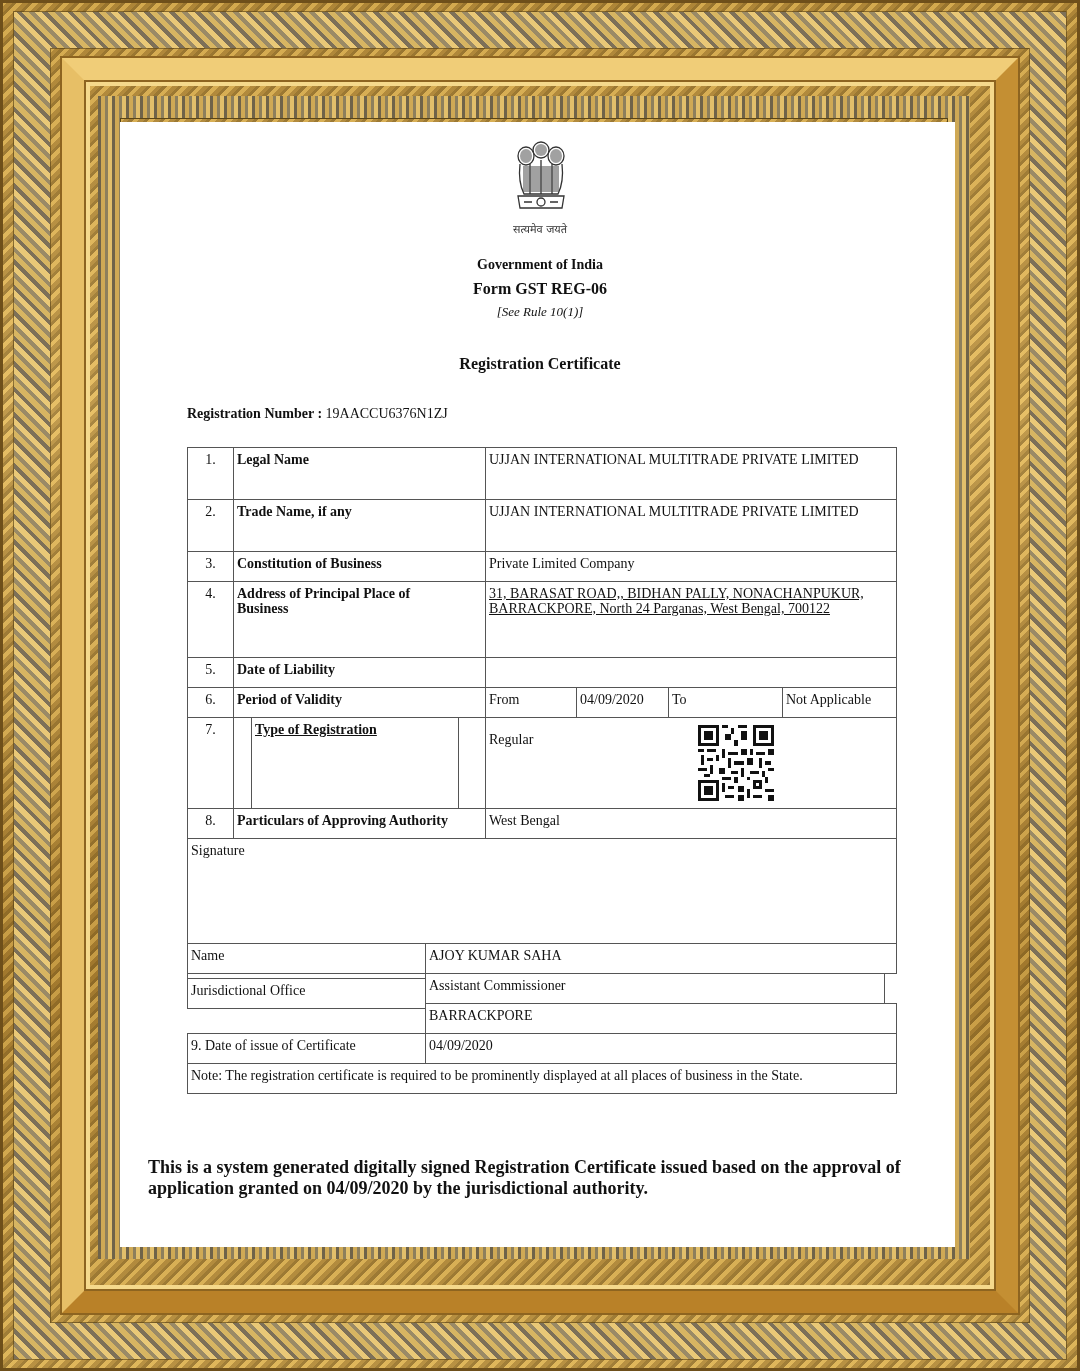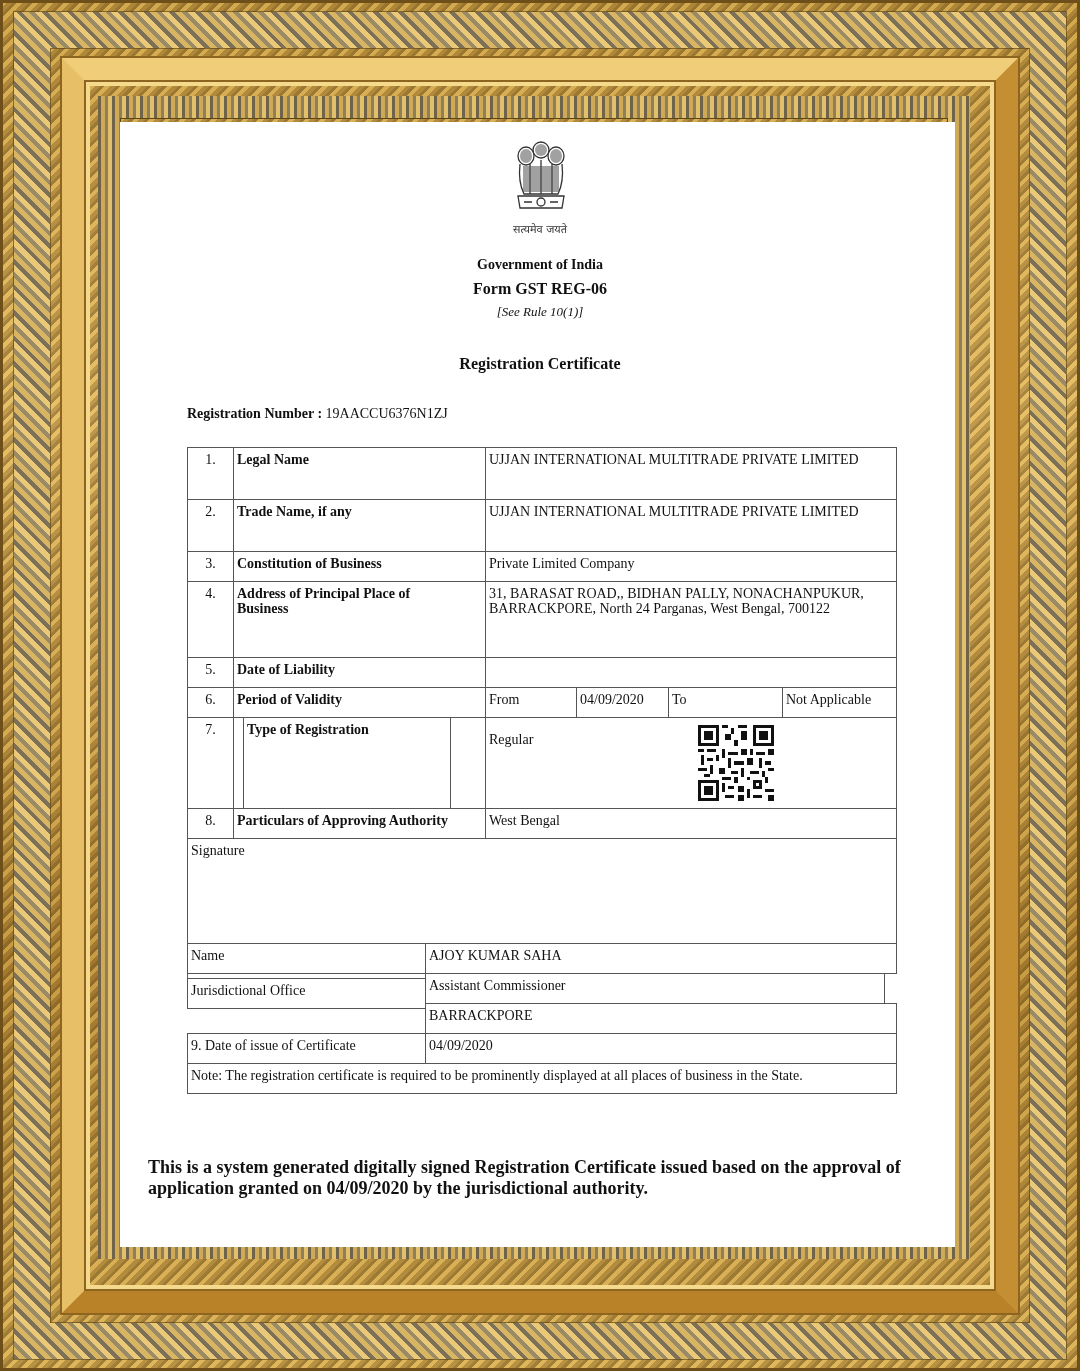--- a/index.html
+++ b/index.html
@@ -116,35 +116,35 @@
 <div class="cell num" style="left:187px;top:499px;width:47px;height:53px;">2.</div>
 <div class="cell lbl" style="left:233px;top:499px;width:253px;height:53px;">Trade Name, if any</div>
 <div class="cell" style="left:485px;top:499px;width:412px;height:53px;">UJJAN INTERNATIONAL MULTITRADE PRIVATE LIMITED</div>
 
 <div class="cell num" style="left:187px;top:551px;width:47px;height:31px;">3.</div>
 <div class="cell lbl" style="left:233px;top:551px;width:253px;height:31px;">Constitution of Business</div>
 <div class="cell" style="left:485px;top:551px;width:412px;height:31px;">Private Limited Company</div>
 
 <div class="cell num" style="left:187px;top:581px;width:47px;height:77px;">4.</div>
 <div class="cell lbl" style="left:233px;top:581px;width:253px;height:77px;padding-right:31px;">Address of Principal Place of Business</div>
-<div class="cell" style="left:485px;top:581px;width:412px;height:77px;padding-right:20px;">31, BARASAT ROAD,, BIDHAN PALLY, NONACHANPUKUR, BARRACKPORE, North 24 Parganas, West Bengal, 700122</div>
+<div class="cell" style="left:485px;top:581px;width:412px;height:77px;padding-right:20px;text-decoration:underline;">31, BARASAT ROAD,, BIDHAN PALLY, NONACHANPUKUR, BARRACKPORE, North 24 Parganas, West Bengal, 700122</div>
 
 <div class="cell num" style="left:187px;top:657px;width:47px;height:31px;">5.</div>
 <div class="cell lbl" style="left:233px;top:657px;width:253px;height:31px;">Date of Liability</div>
 <div class="cell" style="left:485px;top:657px;width:412px;height:31px;"></div>
 
 <div class="cell num" style="left:187px;top:687px;width:47px;height:31px;">6.</div>
 <div class="cell lbl" style="left:233px;top:687px;width:253px;height:31px;">Period of Validity</div>
 <div class="cell" style="left:485px;top:687px;width:92px;height:31px;">From</div>
 <div class="cell" style="left:576px;top:687px;width:93px;height:31px;">04/09/2020</div>
 <div class="cell" style="left:668px;top:687px;width:115px;height:31px;">To</div>
 <div class="cell" style="left:782px;top:687px;width:115px;height:31px;">Not Applicable</div>
 
 <div class="cell num" style="left:187px;top:717px;width:47px;height:92px;">7.</div>
-<div class="cell lbl" style="left:243px;top:717px;width:208px;height:92px;">Type of Registration</div>
+<div class="cell lbl" style="left:251px;top:717px;width:208px;height:92px;text-decoration:underline;">Type of Registration</div>
 <div class="cell" style="left:485px;top:717px;width:412px;height:92px;padding-top:14px;">Regular</div>
 <svg class="qr" viewBox="0 0 25 25" shape-rendering="crispEdges">
   <rect width="25" height="25" fill="#fff"></rect>
   <g fill="#111">
     <rect x="0" y="0" width="7" height="7"></rect>
       <rect x="1" y="1" width="5" height="5" fill="#fff"></rect>
       <rect x="2" y="2" width="3" height="3"></rect>
     <rect x="18" y="0" width="7" height="7"></rect>
       <rect x="19" y="1" width="5" height="5" fill="#fff"></rect>
       <rect x="20" y="2" width="3" height="3"></rect>

